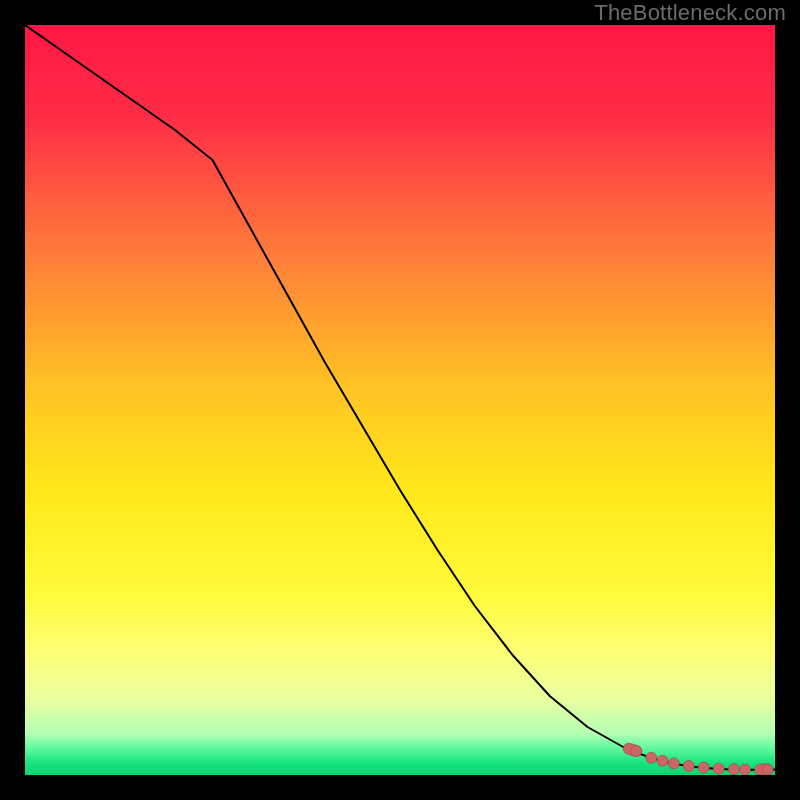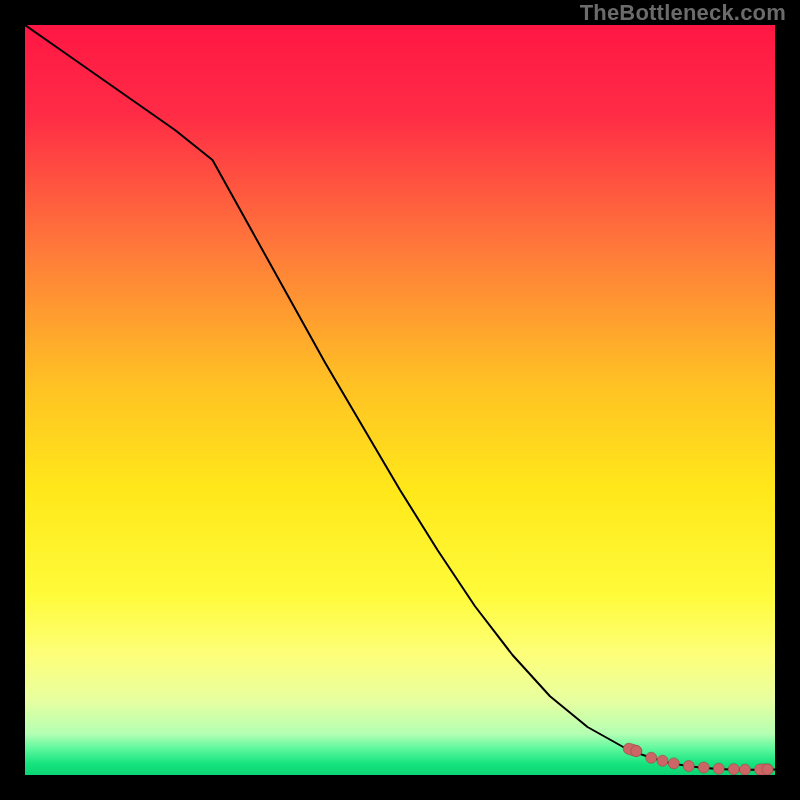--- a/index.html
+++ b/index.html
@@ -16,21 +16,21 @@
     width: 800px;
     height: 800px;
     background: #000;
   }
   .watermark {
     position: absolute;
     top: 0;
     right: 14px;
     color: #6b6b6b;
     font-size: 22px;
-    font-weight: 700;
+    font-weight: 400;
     letter-spacing: 0.2px;
     user-select: none;
   }
   .plot {
     position: absolute;
     left: 25px;
     top: 25px;
     width: 750px;
     height: 750px;
     overflow: hidden;

